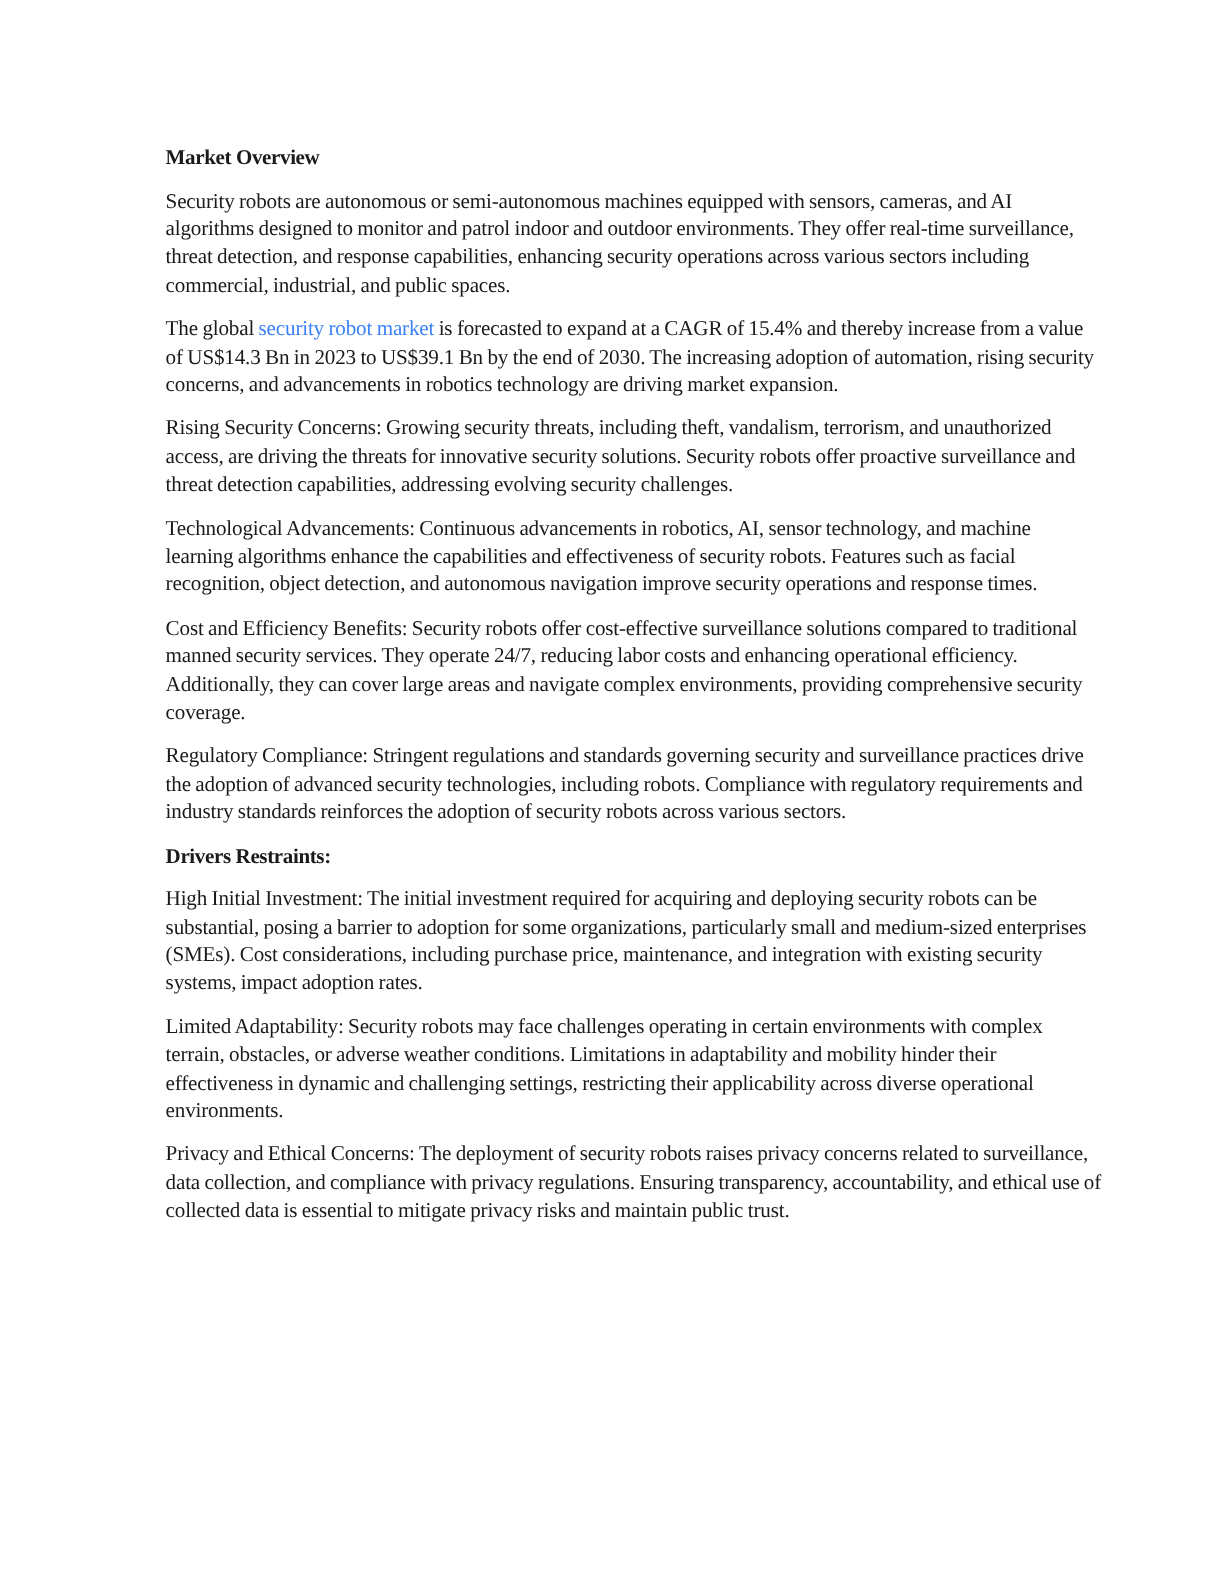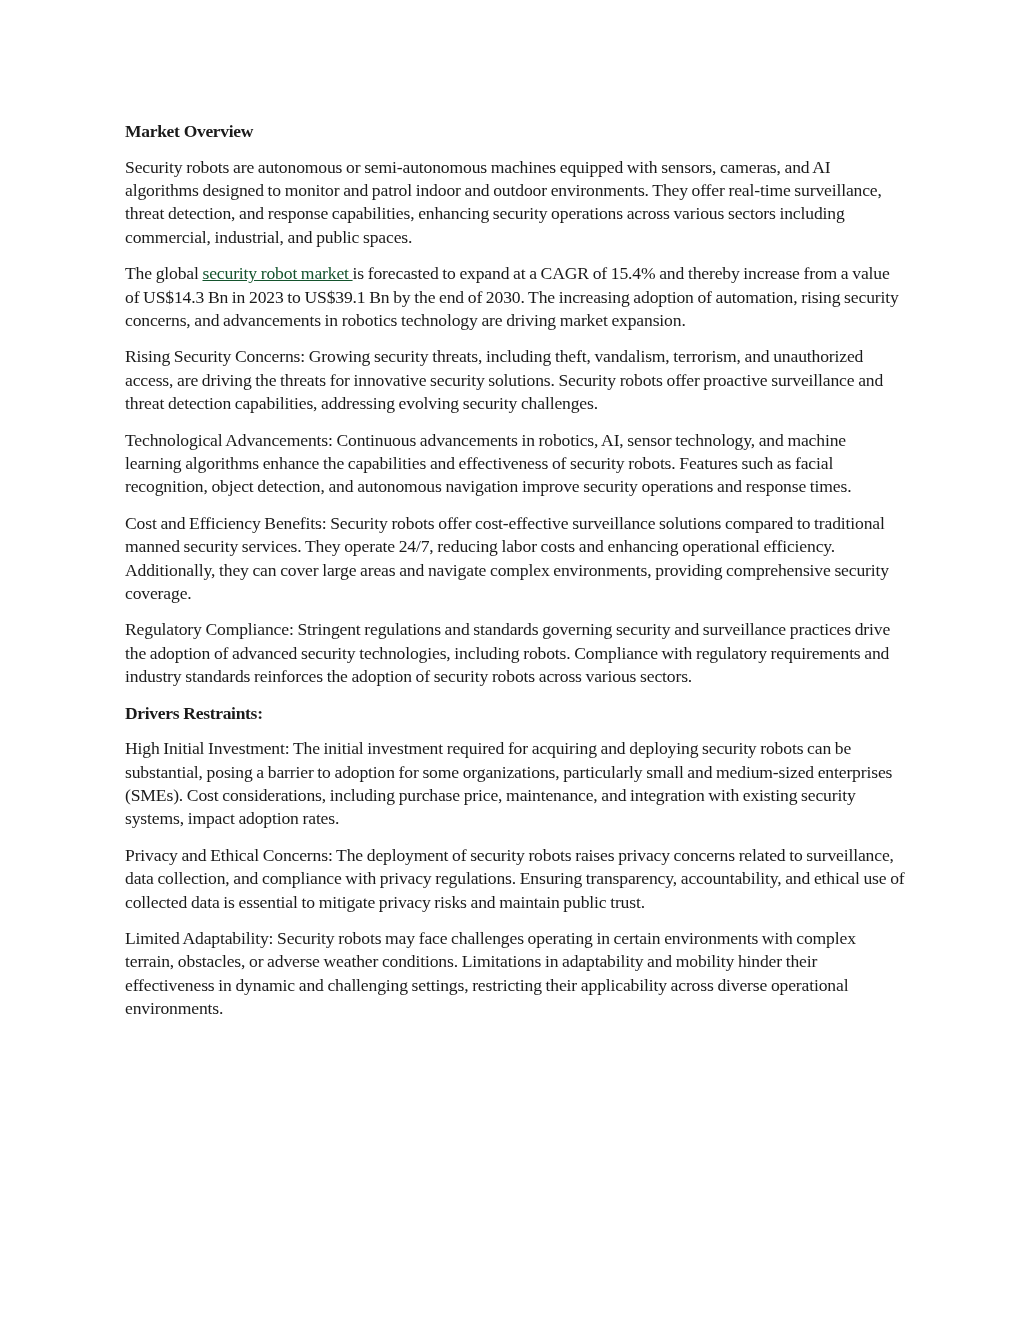--- a/index.html
+++ b/index.html
@@ -1,44 +1,44 @@
 <!DOCTYPE html>
 <html><head>
 <meta charset="utf-8">
 <style>
   html, body { margin: 0; padding: 0; background: #ffffff; }
   body { width: 1024px; height: 1325px; overflow: hidden; position: relative; }
   .page {
-    position: absolute; left: 125px; top: 120px; width: 780px;
+    position: absolute; left: 138px; top: 120px; width: 780px;
     font-family: "DejaVu Serif", "Liberation Serif", serif;
     color: #1a1a1a;
   }
   .heading {
     font-family: "Liberation Serif", "DejaVu Serif", serif;
     font-weight: bold; font-size: 17.5px; line-height: 23.5px;
     margin: 0 0 12px 0; letter-spacing: -0.3px;
   }
   .para {
     font-family: "Liberation Serif", "DejaVu Serif", serif;
     font-size: 17.6px; line-height: 23.4px; margin: 12px 0 13px 0;
     letter-spacing: -0.15px; word-spacing: -0.5px;
   }
-  .link { color: #14532d; text-decoration: underline; cursor: pointer; }
+  .link { color: #3b82f6; cursor: pointer; }
 </style>
 </head>
 <body>
 
 <div class="page">
   <h2 class="heading">Market Overview</h2>
   <p class="para">Security robots are autonomous or semi-autonomous machines equipped with sensors, cameras, and AI algorithms designed to monitor and patrol indoor and outdoor environments. They offer real-time surveillance, threat detection, and response capabilities, enhancing security operations across various sectors including commercial, industrial, and public spaces.</p>
   <p class="para"><span>The global </span><a class="link">security robot market </a><span>is forecasted to expand at a CAGR of 15.4% and thereby increase from a value of US$14.3 Bn in 2023 to US$39.1 Bn by the end of 2030. The increasing adoption of automation, rising security concerns, and advancements in robotics technology are driving market expansion.</span></p>
 
   <p class="para">Rising Security Concerns: Growing security threats, including theft, vandalism, terrorism, and unauthorized access, are driving the threats for innovative security solutions. Security robots offer proactive surveillance and threat detection capabilities, addressing evolving security challenges.</p>
   <p class="para">Technological Advancements: Continuous advancements in robotics, AI, sensor technology, and machine learning algorithms enhance the capabilities and effectiveness of security robots. Features such as facial recognition, object detection, and autonomous navigation improve security operations and response times.</p>
   <p class="para">Cost and Efficiency Benefits: Security robots offer cost-effective surveillance solutions compared to traditional manned security services. They operate 24/7, reducing labor costs and enhancing operational efficiency. Additionally, they can cover large areas and navigate complex environments, providing comprehensive security coverage.</p>
   <p class="para">Regulatory Compliance: Stringent regulations and standards governing security and surveillance practices drive the adoption of advanced security technologies, including robots. Compliance with regulatory requirements and industry standards reinforces the adoption of security robots across various sectors.</p>
 
   <h2 class="heading">Drivers Restraints:</h2>
   <p class="para">High Initial Investment: The initial investment required for acquiring and deploying security robots can be substantial, posing a barrier to adoption for some organizations, particularly small and medium-sized enterprises (SMEs). Cost considerations, including purchase price, maintenance, and integration with existing security systems, impact adoption rates.</p>
+  <p class="para">Limited Adaptability: Security robots may face challenges operating in certain environments with complex terrain, obstacles, or adverse weather conditions. Limitations in adaptability and mobility hinder their effectiveness in dynamic and challenging settings, restricting their applicability across diverse operational environments.</p>
   <p class="para">Privacy and Ethical Concerns: The deployment of security robots raises privacy concerns related to surveillance, data collection, and compliance with privacy regulations. Ensuring transparency, accountability, and ethical use of collected data is essential to mitigate privacy risks and maintain public trust.</p>
-  <p class="para">Limited Adaptability: Security robots may face challenges operating in certain environments with complex terrain, obstacles, or adverse weather conditions. Limitations in adaptability and mobility hinder their effectiveness in dynamic and challenging settings, restricting their applicability across diverse operational environments.</p>
 
 </div>
 
 </body></html>

